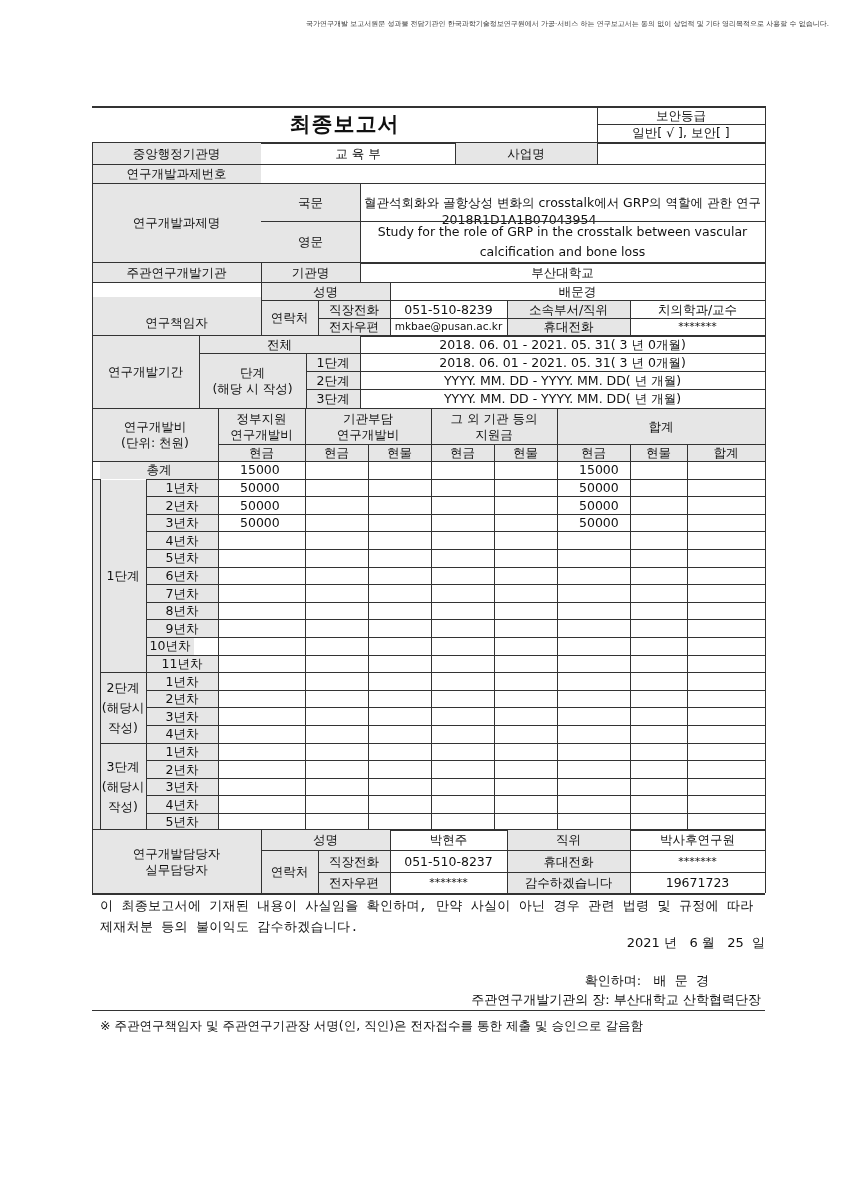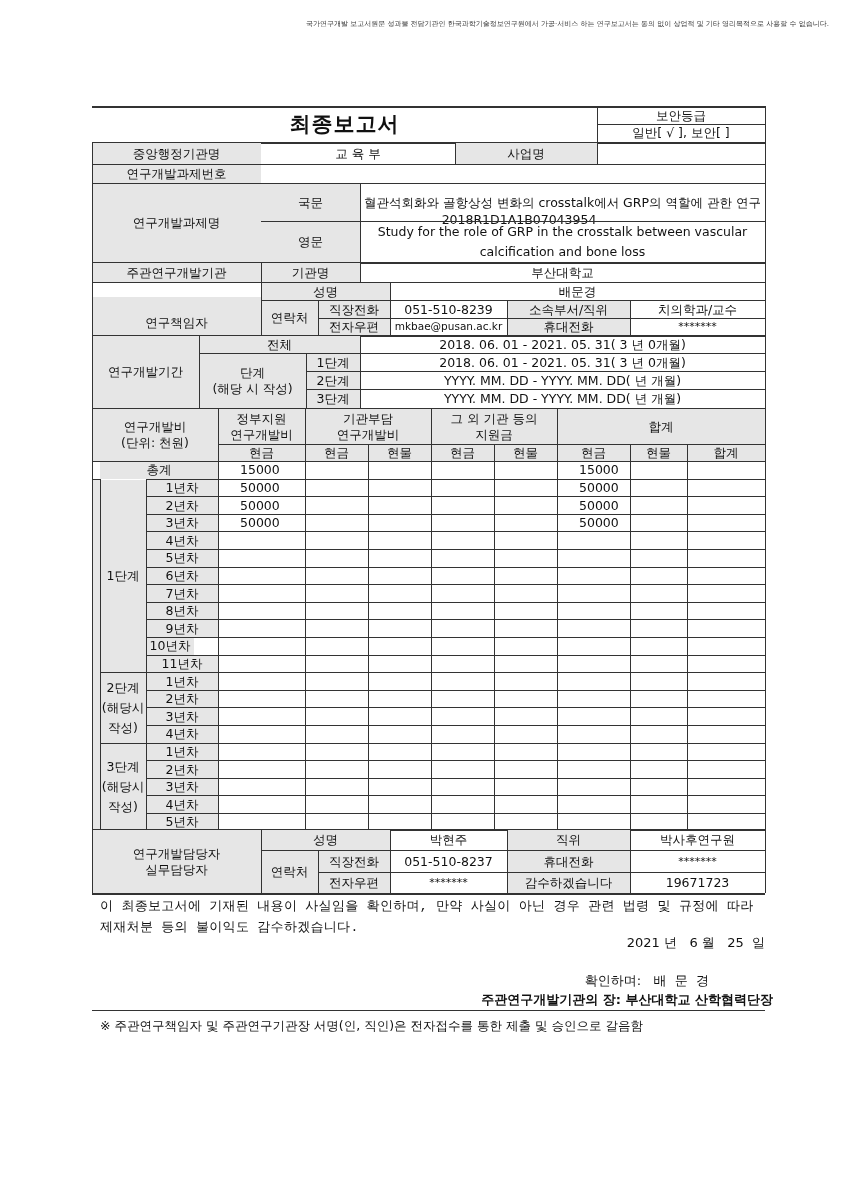--- a/index.html
+++ b/index.html
@@ -384,19 +384,19 @@
 <div class="vl" style="left:261px;top:829px;height:64px;"></div>
 <div class="vl" style="left:318px;top:850px;height:43px;"></div>
 <div class="vl" style="left:390px;top:829px;height:64px;"></div>
 <div class="vl" style="left:507px;top:829px;height:64px;"></div>
 <div class="vl" style="left:630px;top:829px;height:64px;"></div>
 <div class="hl thick" style="left:92px;top:893px;width:673px;"></div>
 
 <div class="para" style="left:100px;top:896px;width:665px;letter-spacing:0.3px;font-family:Liberation Mono, monospace;">이 최종보고서에 기재된 내용이 사실임을 확인하며, 만약 사실이 아닌 경우 관련 법령 및 규정에 따라 제재처분 등의 불이익도 감수하겠습니다.</div>
 <div class="para" style="right:84px;top:932px;white-space:pre;">2021 년   6 월   25  일</div>
 <div class="para" style="right:140px;top:970px;white-space:pre;">확인하며:   배  문  경</div>
-<div class="para" style="right:76px;top:989px;white-space:pre;font-weight:bold;">주관연구개발기관의 장: 부산대학교 산학협력단장</div>
+<div class="para" style="right:88px;top:989px;white-space:pre;">주관연구개발기관의 장: 부산대학교 산학협력단장</div>
 <div class="hl" style="left:92px;top:1010px;width:673px;"></div>
 <div class="para" style="left:100px;top:1015px;font-size:12.5px;">※ 주관연구책임자 및 주관연구기관장 서명(인, 직인)은 전자접수를 통한 제출 및 승인으로 갈음함</div>
 
 <div class="vl" style="left:92px;top:142px;height:267px;"></div>
 <div class="vl" style="left:765px;top:106px;height:787px;"></div>
 <div class="vl" style="left:92px;top:829px;height:64px;"></div>
 
 </body></html>

